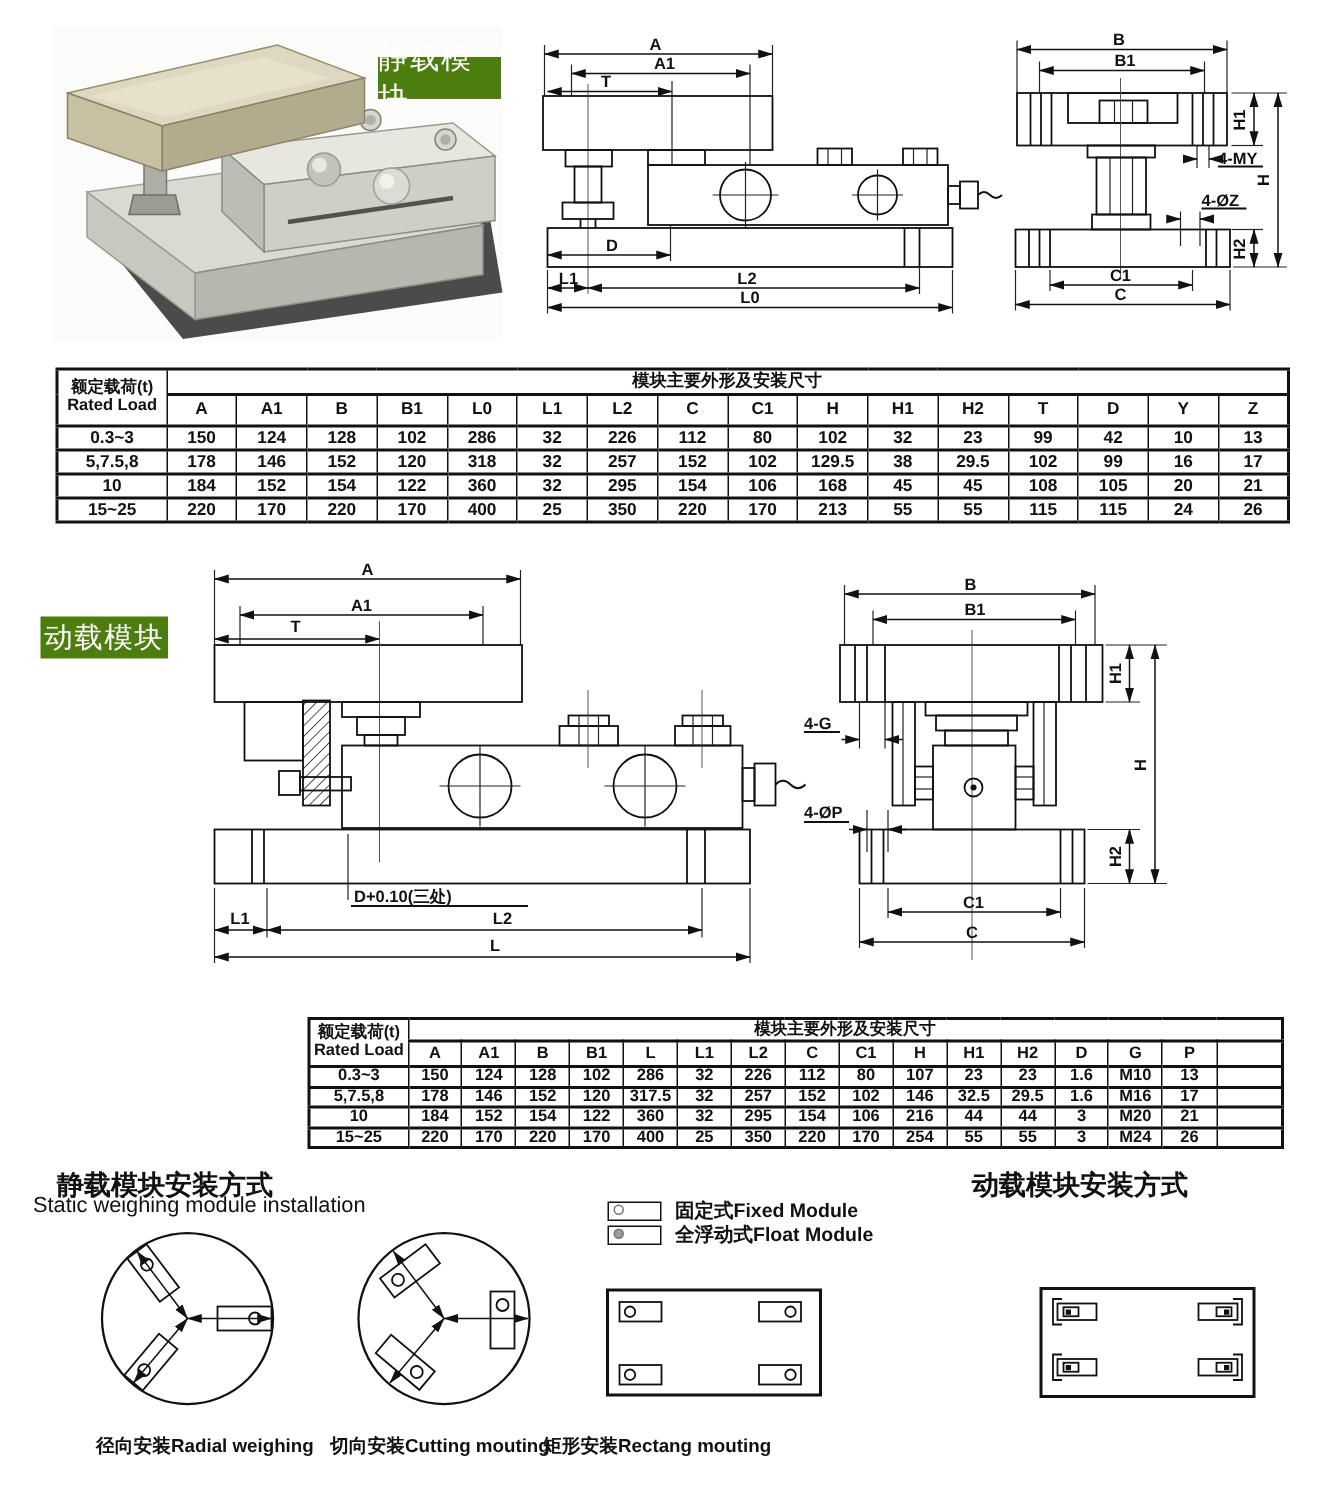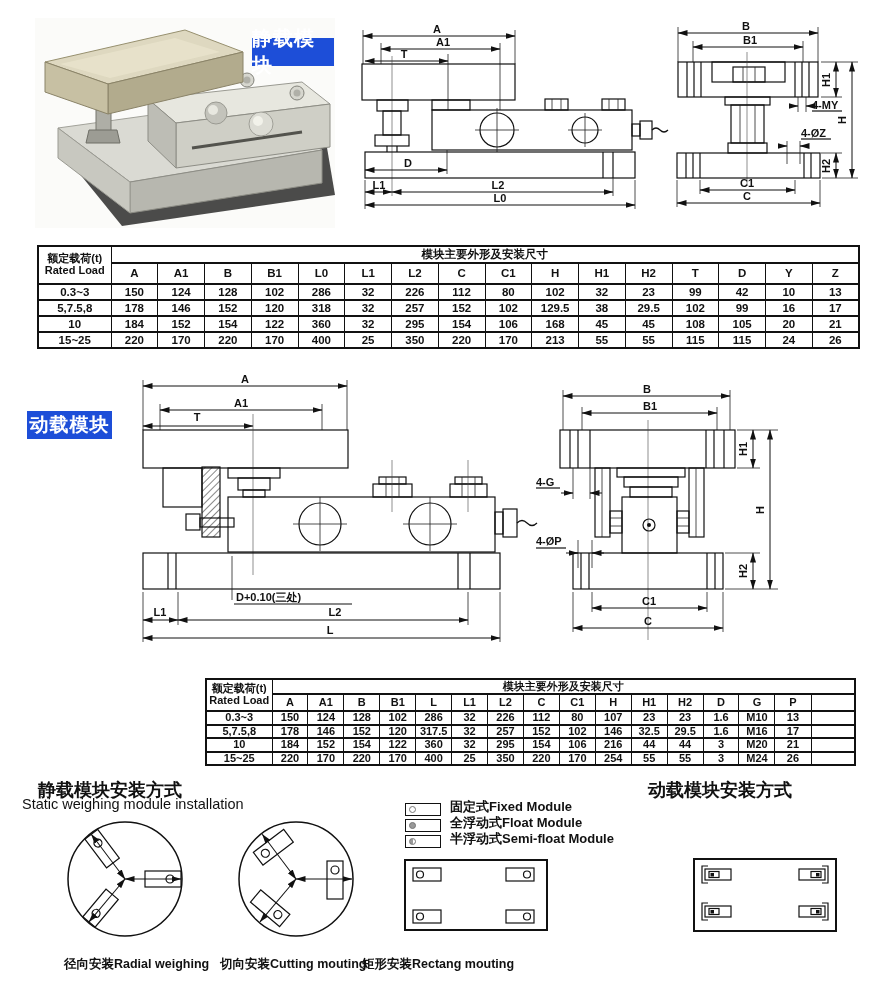--- a/index.html
+++ b/index.html
@@ -10,37 +10,37 @@
   svg text{font-family:"Liberation Sans",sans-serif;font-size:11px;font-weight:bold;fill:#111;text-anchor:middle}
   svg text.ts{text-anchor:start}
   .ln{stroke:#111;stroke-width:1.2;fill:none}
   .ln2{stroke:#111;stroke-width:2;fill:none}
   .ln15{stroke:#111;stroke-width:1.5;fill:none}
   .thin{stroke:#222;stroke-width:0.8;fill:none}
   .cl{stroke:#444;stroke-width:0.6;fill:none}
   .dim{stroke:#111;stroke-width:1;fill:none;marker-start:url(#arr);marker-end:url(#arr)}
   .arr-end{stroke:#111;stroke-width:1;fill:none;marker-end:url(#arr)}
   .hatch{fill:url(#hatchp);stroke:#111;stroke-width:1.2}
-  .badge{position:absolute;background:#1d4ed8;color:#fff;font-weight:bold;display:flex;align-items:center;justify-content:center;letter-spacing:1px}
+  .badge{position:absolute;background:#4d7c0f;color:#fff;font-weight:normal;display:flex;align-items:center;justify-content:center;letter-spacing:1px}
   #badge-static{left:252px;top:38px;width:82px;height:28px;font-size:20px}
   #badge-dynamic{left:27px;top:411px;width:85px;height:28px;font-size:19px}
   table.dim-table{position:absolute;border-collapse:collapse;table-layout:fixed;background:#fff;border:2px solid #111;text-align:center;color:#111}
   .dim-table th,.dim-table td{border:1px solid #111;border-top-width:2px;border-bottom-width:2px;padding:0;font-weight:bold;line-height:1.05;overflow:hidden;white-space:nowrap}
   #table1{left:37px;top:245px;width:823px;font-size:11.5px}
   #table1 thead tr:nth-child(1){height:17px}
   #table1 thead tr:nth-child(2){height:21px}
   #table1 tbody tr{height:16px}
   #table2{left:205px;top:678px;width:651px;font-size:11px}
   #table2 thead tr:nth-child(1){height:15px}
   #table2 thead tr:nth-child(2){height:17px}
   #table2 tbody tr{height:13.5px}
   .load-th div{font-size:11px}
   .sec-title-cn{position:absolute;font-size:18px;font-weight:bold}
   .sec-title-en{position:absolute;font-size:14.5px}
-  .legend-row{position:absolute;left:405px;display:flex;align-items:flex-end;gap:9px}
+  .legend-row{position:absolute;left:405px;display:flex;align-items:center;gap:9px}
   .legend-box{width:36px;height:13px;border:1.5px solid #111;position:relative;background:#fff}
   .legend-dot{width:7px;height:7px;border:1px solid #777;border-radius:50%;position:absolute;left:3px;top:1.5px}
   .dot-open{background:#fff}
   .dot-fill{background:#999}
   .dot-half{background:linear-gradient(90deg,#999 50%,#fff 50%)}
   .legend-label{font-size:13px;font-weight:bold;white-space:nowrap}
   .caption{position:absolute;font-size:12.5px;font-weight:bold;white-space:nowrap}
 </style>
 </head>
 <body>
@@ -647,24 +647,18 @@
         <span class="legend-dot dot-open"></span>
       </span>
   <span class="legend-label">固定式Fixed Module</span>
 </div>
 <div class="legend-row" style="top:814px">
   <span class="legend-box">
         <span class="legend-dot dot-fill"></span>
       </span>
   <span class="legend-label">全浮动式Float Module</span>
 </div>
-<div class="legend-row" style="top:830px">
-  <span class="legend-box">
-        <span class="legend-dot dot-half"></span>
-      </span>
-  <span class="legend-label">半浮动式Semi-float Module</span>
-</div>
 
 <div class="caption" style="left:64px;top:956px">径向安装Radial weighing</div>
 <div class="caption" style="left:220px;top:956px">切向安装Cutting mouting</div>
 <div class="caption" style="left:362px;top:956px">矩形安装Rectang mouting</div>
 
 </div>
 
 </body></html>

